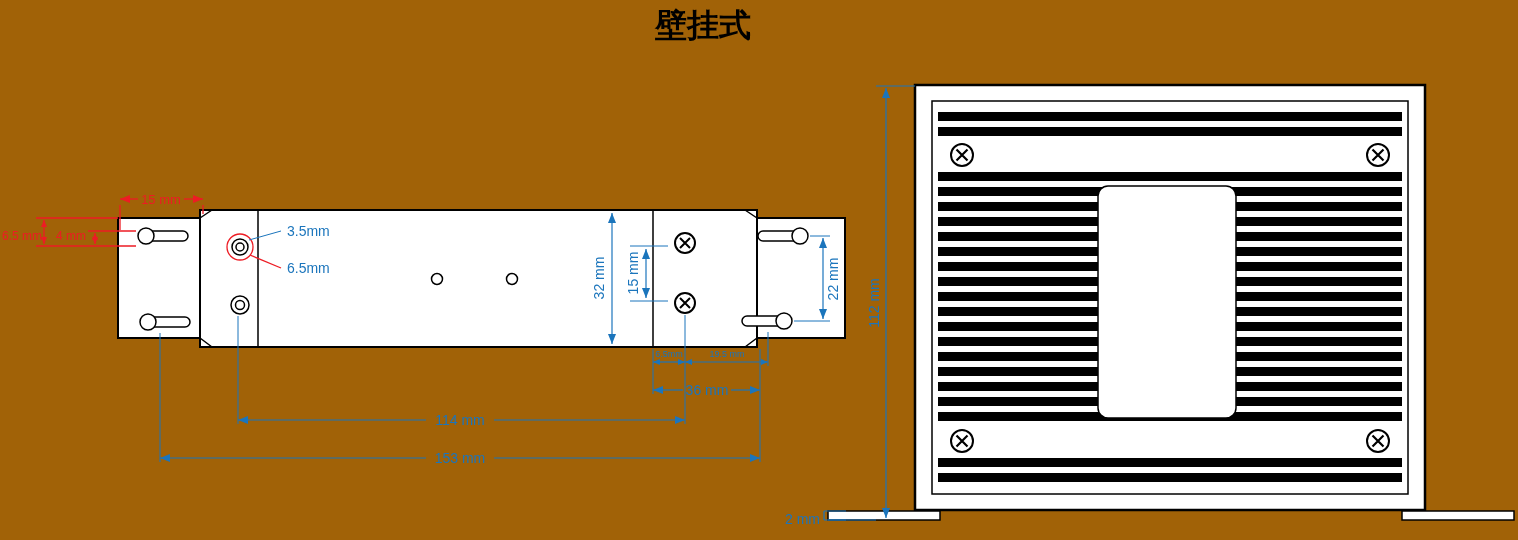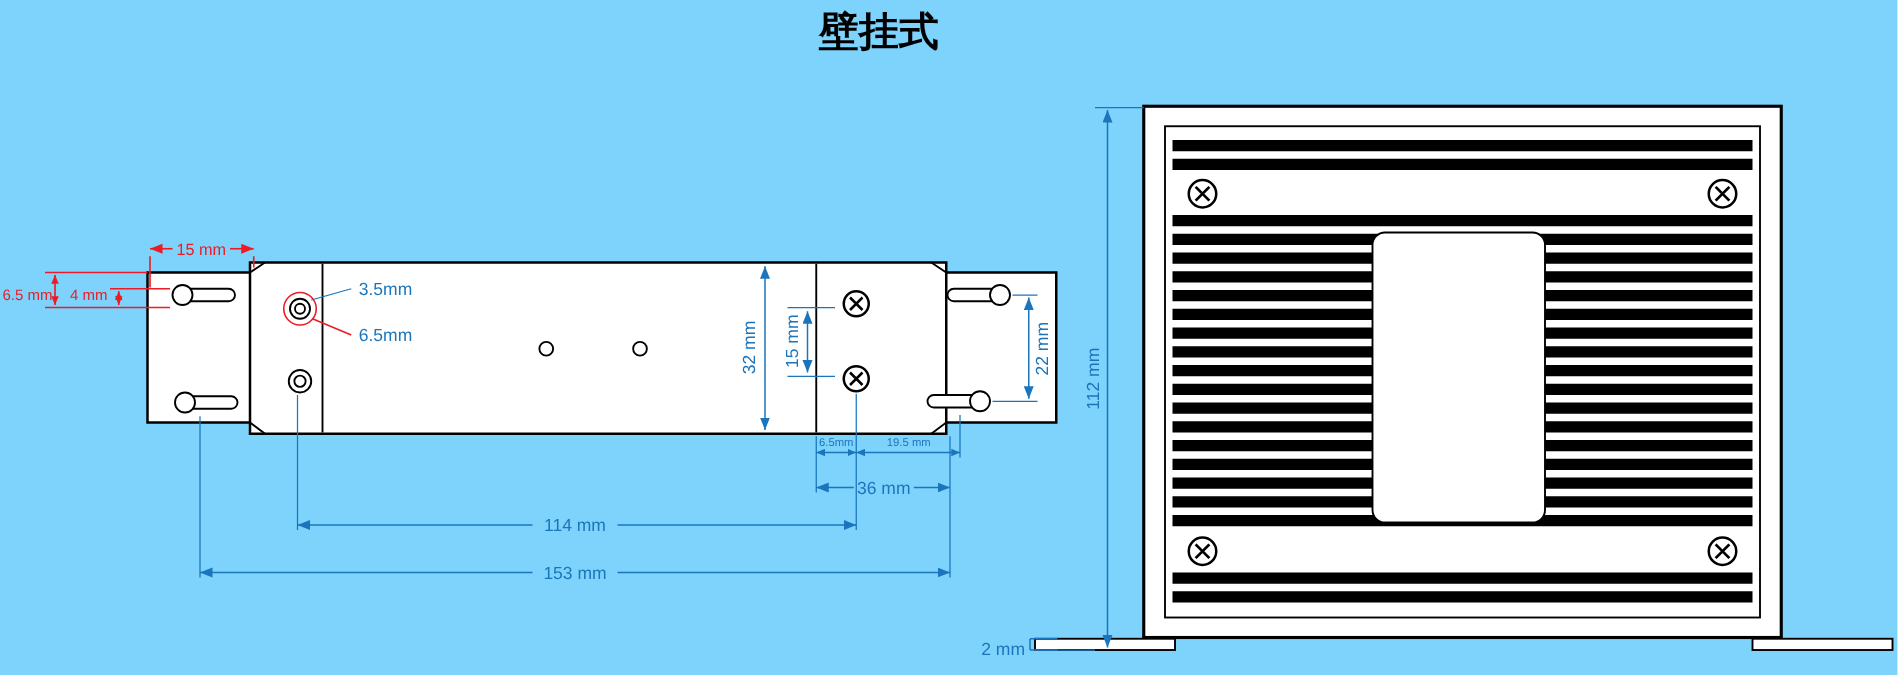--- a/index.html
+++ b/index.html
@@ -1,16 +1,16 @@
 <!DOCTYPE html>
 <html><head>
 <meta charset="utf-8">
 <style>
   html,body{margin:0;padding:0;background:#ffffff;}
-  .canvas{position:relative;width:1518px;height:540px;background:#7dd3fc;overflow:hidden;
+  .canvas{position:relative;width:1518px;height:540px;background:#a16207;overflow:hidden;
           font-family:"Liberation Sans",sans-serif;}
   svg{position:absolute;left:0;top:0;}
   .geo{fill:#ffffff;stroke:#000000;stroke-width:2;}
   .geo-thick{fill:#ffffff;stroke:#000000;stroke-width:2.5;}
   .geo-thin{fill:#ffffff;stroke:#000000;stroke-width:1.5;}
   .line-thin{fill:none;stroke:#000000;stroke-width:1.5;}
   .fins{fill:#000000;stroke:none;}
   .dim-line{fill:none;stroke:#1b75bc;stroke-width:1.2;}
   .ext-line{fill:none;stroke:#1b75bc;stroke-width:1;}
   .red-line{fill:none;stroke:#ed1c24;stroke-width:1.3;}

